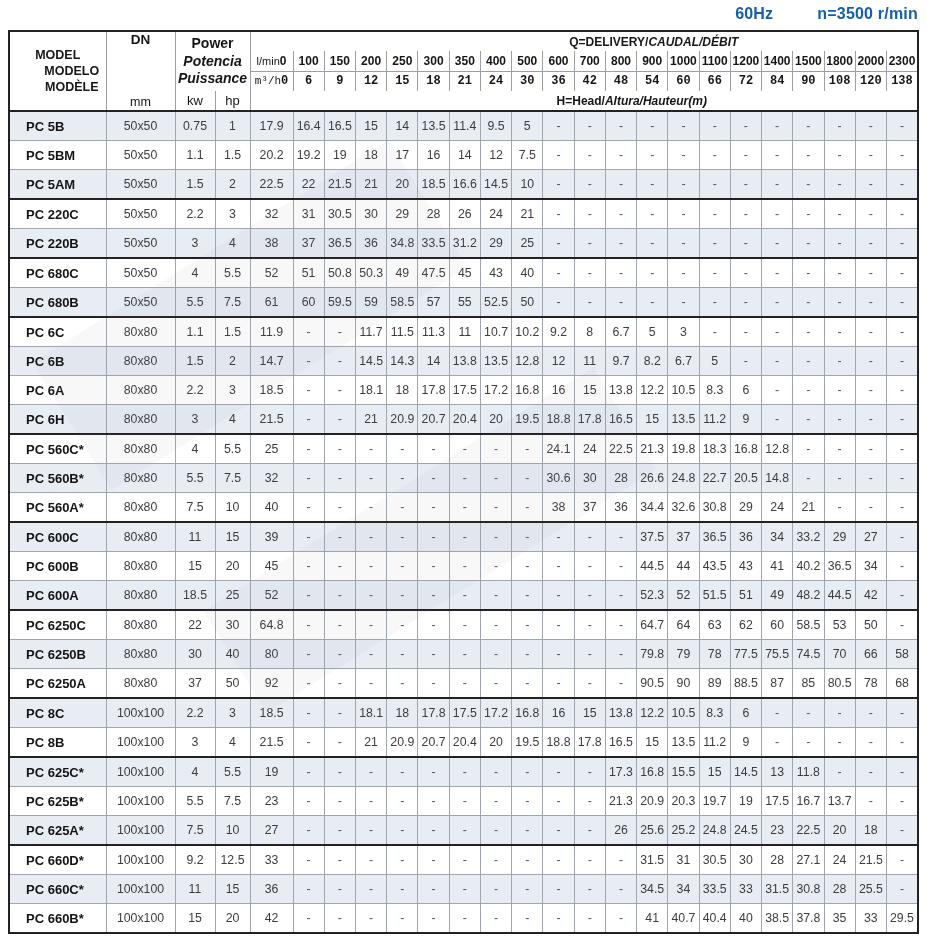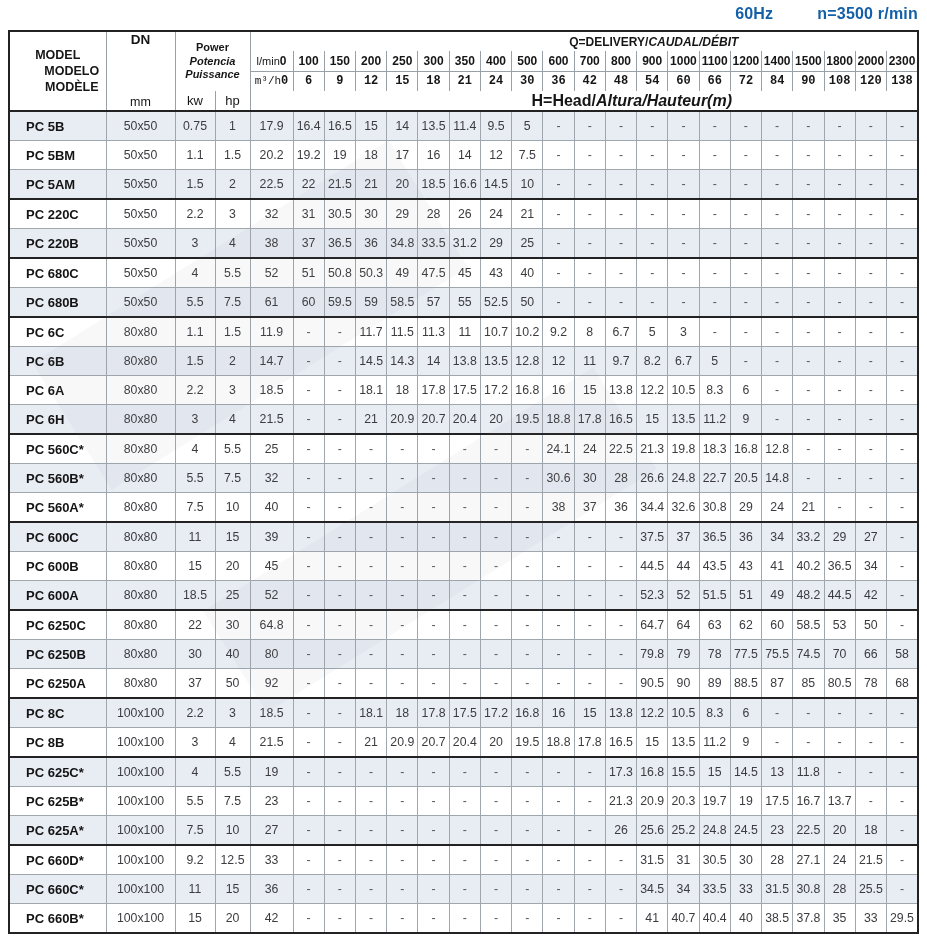--- a/index.html
+++ b/index.html
@@ -27,33 +27,33 @@
   thead th{border:none;padding:0;font-weight:bold;color:#161616;background:#fff;}
   thead tr{height:20px;}
   .th-model{border-right:1px solid #9aa0a8;border-bottom:2px solid #222;
     font-size:12.5px;line-height:1.3;}
   .th-model .it{display:block;padding-left:28px;}
   .th-model .up{display:block;}
   .th-dn{border-right:1px solid #9aa0a8;border-bottom:2px solid #222;}
   .dn-wrap{display:flex;flex-direction:column;height:78px;gap:48px;}
   .dn-top{flex:1;display:flex;align-items:center;justify-content:center;font-size:13.5px;}
   .dn-unit{height:24px;font-weight:normal;font-size:12.5px;}
-  .th-power{border-right:1px solid #9aa0a8;font-size:11px;line-height:1.25;padding-top:0;}
+  .th-power{border-right:1px solid #9aa0a8;font-size:14px;line-height:1.25;padding-top:0;}
   .th-power .it{font-style:italic;display:block;}
   .th-power .up{display:block;}
   .th-kw{border-right:1px solid #9aa0a8;border-bottom:2px solid #222;font-weight:normal;font-size:13px;}
   .th-hp{border-right:1px solid #9aa0a8;border-bottom:2px solid #222;font-weight:normal;font-size:13px;margin-top:48px;}
   .th-qtitle{font-size:12px;text-align:center;padding-left:140px;border-left:1px solid #9aa0a8;}
   .th-qtitle .it,.th-head .it{font-style:italic;}
   .th-qlab{border:1px solid #9aa0a8;border-top:none;font-size:11px;font-weight:normal;white-space:nowrap;}
   .th-qlab b{font-size:12px;font-weight:bold;}
   .th-q{border:1px solid #9aa0a8;border-top:none;font-size:12px;text-align:center;margin-left:16px;}
   tr.mrow .th-qlab,tr.mrow .th-q{border-top:none;border-bottom:none;font-family:Liberation Mono, monospace;}
   .th-head{border-left:1px solid #9aa0a8;border-bottom:2px solid #222;
-    font-size:16px;text-align:center;padding-left:96px;}
+    font-size:12px;text-align:center;padding-left:96px;}
   
   tbody td{
     border:1px solid #a0a6ae;height:28px;padding:0;text-align:center;
     font-size:12.3px;color:#3c3c40;vertical-align:middle;background-clip:padding-box;
   }
   tbody tr:nth-child(odd) td{background:#e8ecf3;}
   tbody tr:nth-child(even) td{background:#ffffff;}
   tbody tr.sep td{border-top:2px solid #222;}
   td.model{font-weight:bold;text-align:left;padding-left:16px;color:#141414;font-size:13px;margin-left:44px;}
   td.dash{color:#55565a;}

